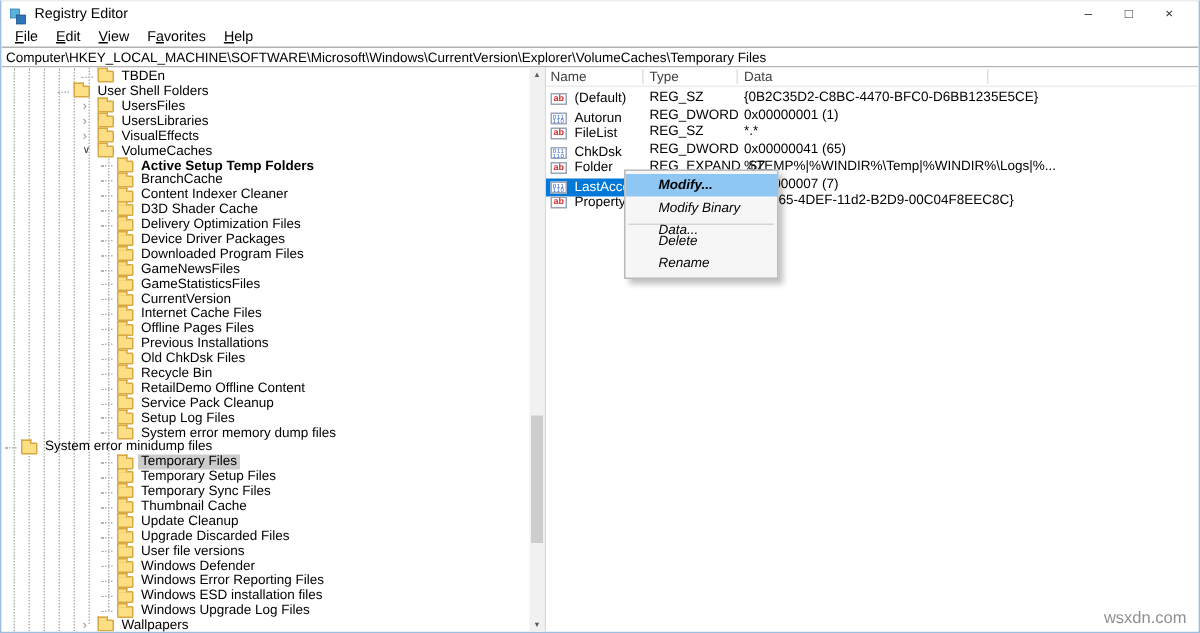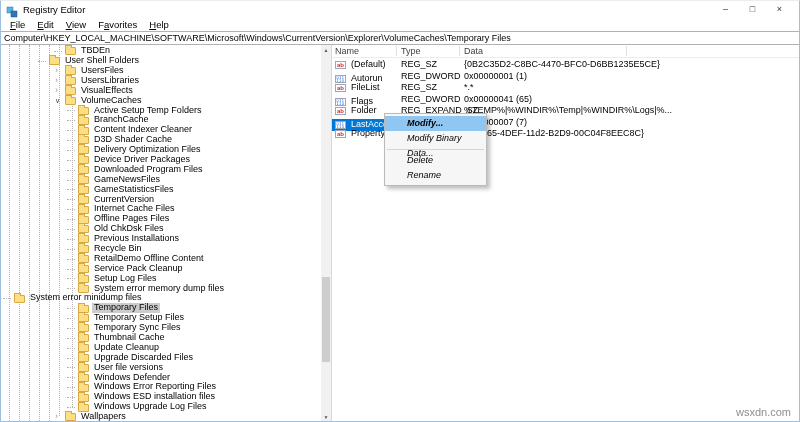--- a/index.html
+++ b/index.html
@@ -19,21 +19,21 @@
   .menu-item { padding:0 6px; font-size:9.5px; line-height:13px; color:#000; }
   .menu-item u { text-decoration:underline; }
 
   
   .addressbar { height:14px; border-top:1px solid #b2b2b2; border-bottom:1px solid #b2b2b2;
                 font-size:9px; line-height:12px; padding-left:3px; background:#fff; color:#000;
                 white-space:nowrap; overflow:hidden; }
 
   
   .main { display:flex; height:377px; background:#fff; }
-  .tree-panel { width:331px; border-right:1px solid #d9d9d9; position:relative; overflow:hidden; }
+  .tree-panel { width:363px; border-right:1px solid #d9d9d9; position:relative; overflow:hidden; }
   .tree-view { position:absolute; left:0; top:0; right:10px; bottom:0; padding-top:1px; }
   .guide { position:absolute; width:0; border-left:1px dotted #b4b4b4; }
   .tree-row { position:relative; display:flex; align-items:center; height:9.9px;
               font-size:9px; white-space:nowrap; color:#000; z-index:1; }
   .chev { width:13px; flex:none; text-align:left; padding-left:3px; }
   .chev.col { font-size:9px; line-height:9px; color:#9a9a9a; }
   .chev.exp { font-size:7px; line-height:9px; color:#404040; }
   .stub { width:13px; flex:none; position:relative; height:100%; }
   .stub::after { content:""; position:absolute; left:2px; top:50%; width:8px; border-top:1px dotted #b4b4b4; }
   .folder { width:11px; height:8px; background:#fcdf84; border:1px solid #d8a943; border-radius:1px;
@@ -146,21 +146,21 @@
           <div class="tree-row" style="padding-left: 51px;">
             <span class="chev col">›</span>
             <span class="folder"></span>
             <span class="tree-label">VisualEffects</span>
           </div>
           <div class="tree-row" style="padding-left: 51px;">
             <span class="chev exp">∨</span>
             <span class="folder"></span>
             <span class="tree-label">VolumeCaches</span>
           </div>
-          <div class="tree-row" style="padding-left: 64px;">
+          <div class="tree-row" style="padding-left: 64px; font-weight: bold;">
             <span class="stub"></span>
             <span class="folder"></span>
             <span class="tree-label">Active Setup Temp Folders</span>
           </div>
           <div class="tree-row" style="padding-left: 64px;">
             <span class="stub"></span>
             <span class="folder"></span>
             <span class="tree-label">BranchCache</span>
           </div>
           <div class="tree-row" style="padding-left: 64px;">
@@ -209,26 +209,26 @@
             <span class="tree-label">Internet Cache Files</span>
           </div>
           <div class="tree-row" style="padding-left: 64px;">
             <span class="stub"></span>
             <span class="folder"></span>
             <span class="tree-label">Offline Pages Files</span>
           </div>
           <div class="tree-row" style="padding-left: 64px;">
             <span class="stub"></span>
             <span class="folder"></span>
+            <span class="tree-label">Previous Installations</span>
+          </div>
+          <div class="tree-row" style="padding-left: 64px;">
+            <span class="stub"></span>
+            <span class="folder"></span>
             <span class="tree-label">Old ChkDsk Files</span>
-          </div>
-          <div class="tree-row" style="padding-left: 64px;">
-            <span class="stub"></span>
-            <span class="folder"></span>
-            <span class="tree-label">Previous Installations</span>
           </div>
           <div class="tree-row" style="padding-left: 64px;">
             <span class="stub"></span>
             <span class="folder"></span>
             <span class="tree-label">Recycle Bin</span>
           </div>
           <div class="tree-row" style="padding-left: 64px;">
             <span class="stub"></span>
             <span class="folder"></span>
             <span class="tree-label">RetailDemo Offline Content</span>
@@ -343,21 +343,21 @@
             </span><span class="cell-type">REG_DWORD</span><span class="cell-data">0x00000001 (1)</span></div>
           <div class="list-row"><span class="name-wrap">
               <span class="icon-ab">ab</span>
               <span class="vname">FileList</span>
             </span><span class="cell-type">REG_SZ</span><span class="cell-data">*.*</span></div>
           <div class="list-row"><span class="name-wrap">
               <span class="icon-bin">
                 <i>011</i>
                 <i>110</i>
               </span>
-              <span class="vname">Flags</span>
+              <span class="vname">ChkDsk</span>
             </span><span class="cell-type">REG_DWORD</span><span class="cell-data">0x00000041 (65)</span></div>
           <div class="list-row"><span class="name-wrap">
               <span class="icon-ab">ab</span>
               <span class="vname">Folder</span>
             </span><span class="cell-type">REG_EXPAND_SZ</span><span class="cell-data">%TEMP%|%WINDIR%\Temp|%WINDIR%\Logs|%...</span></div>
           <div class="list-row"><span class="name-wrap sel">
               <span class="icon-bin">
                 <i>011</i>
                 <i>110</i>
               </span>

